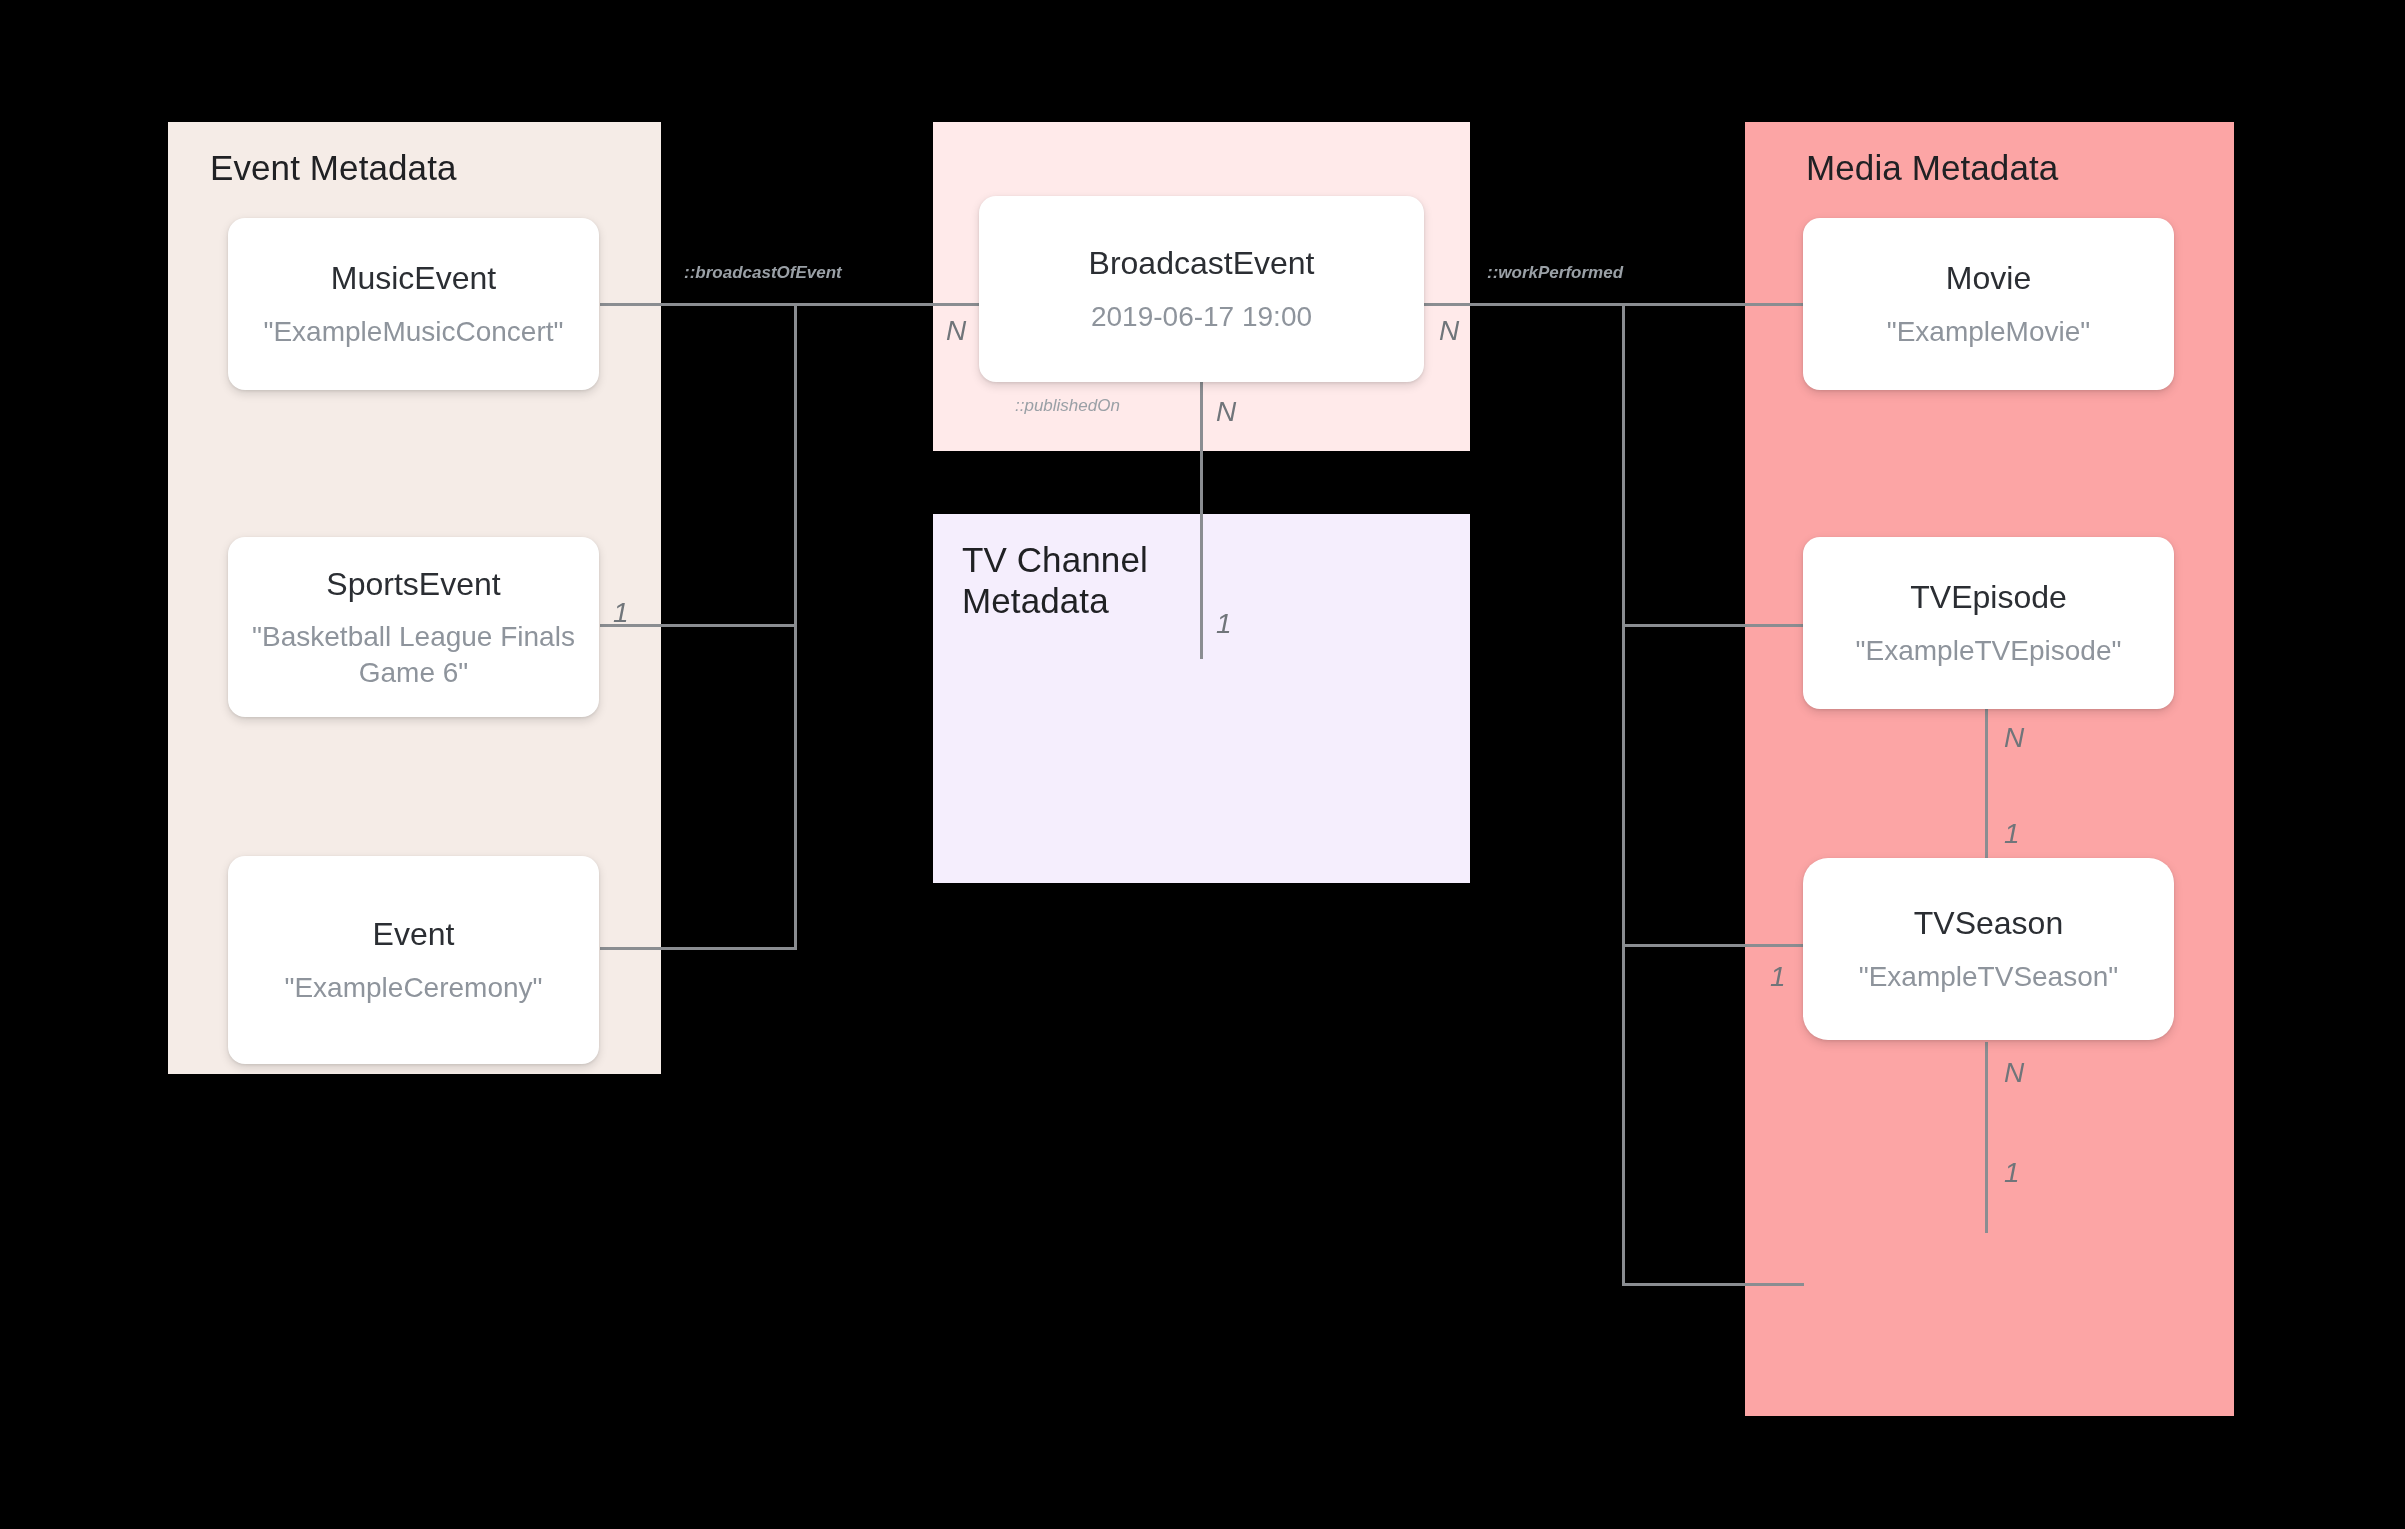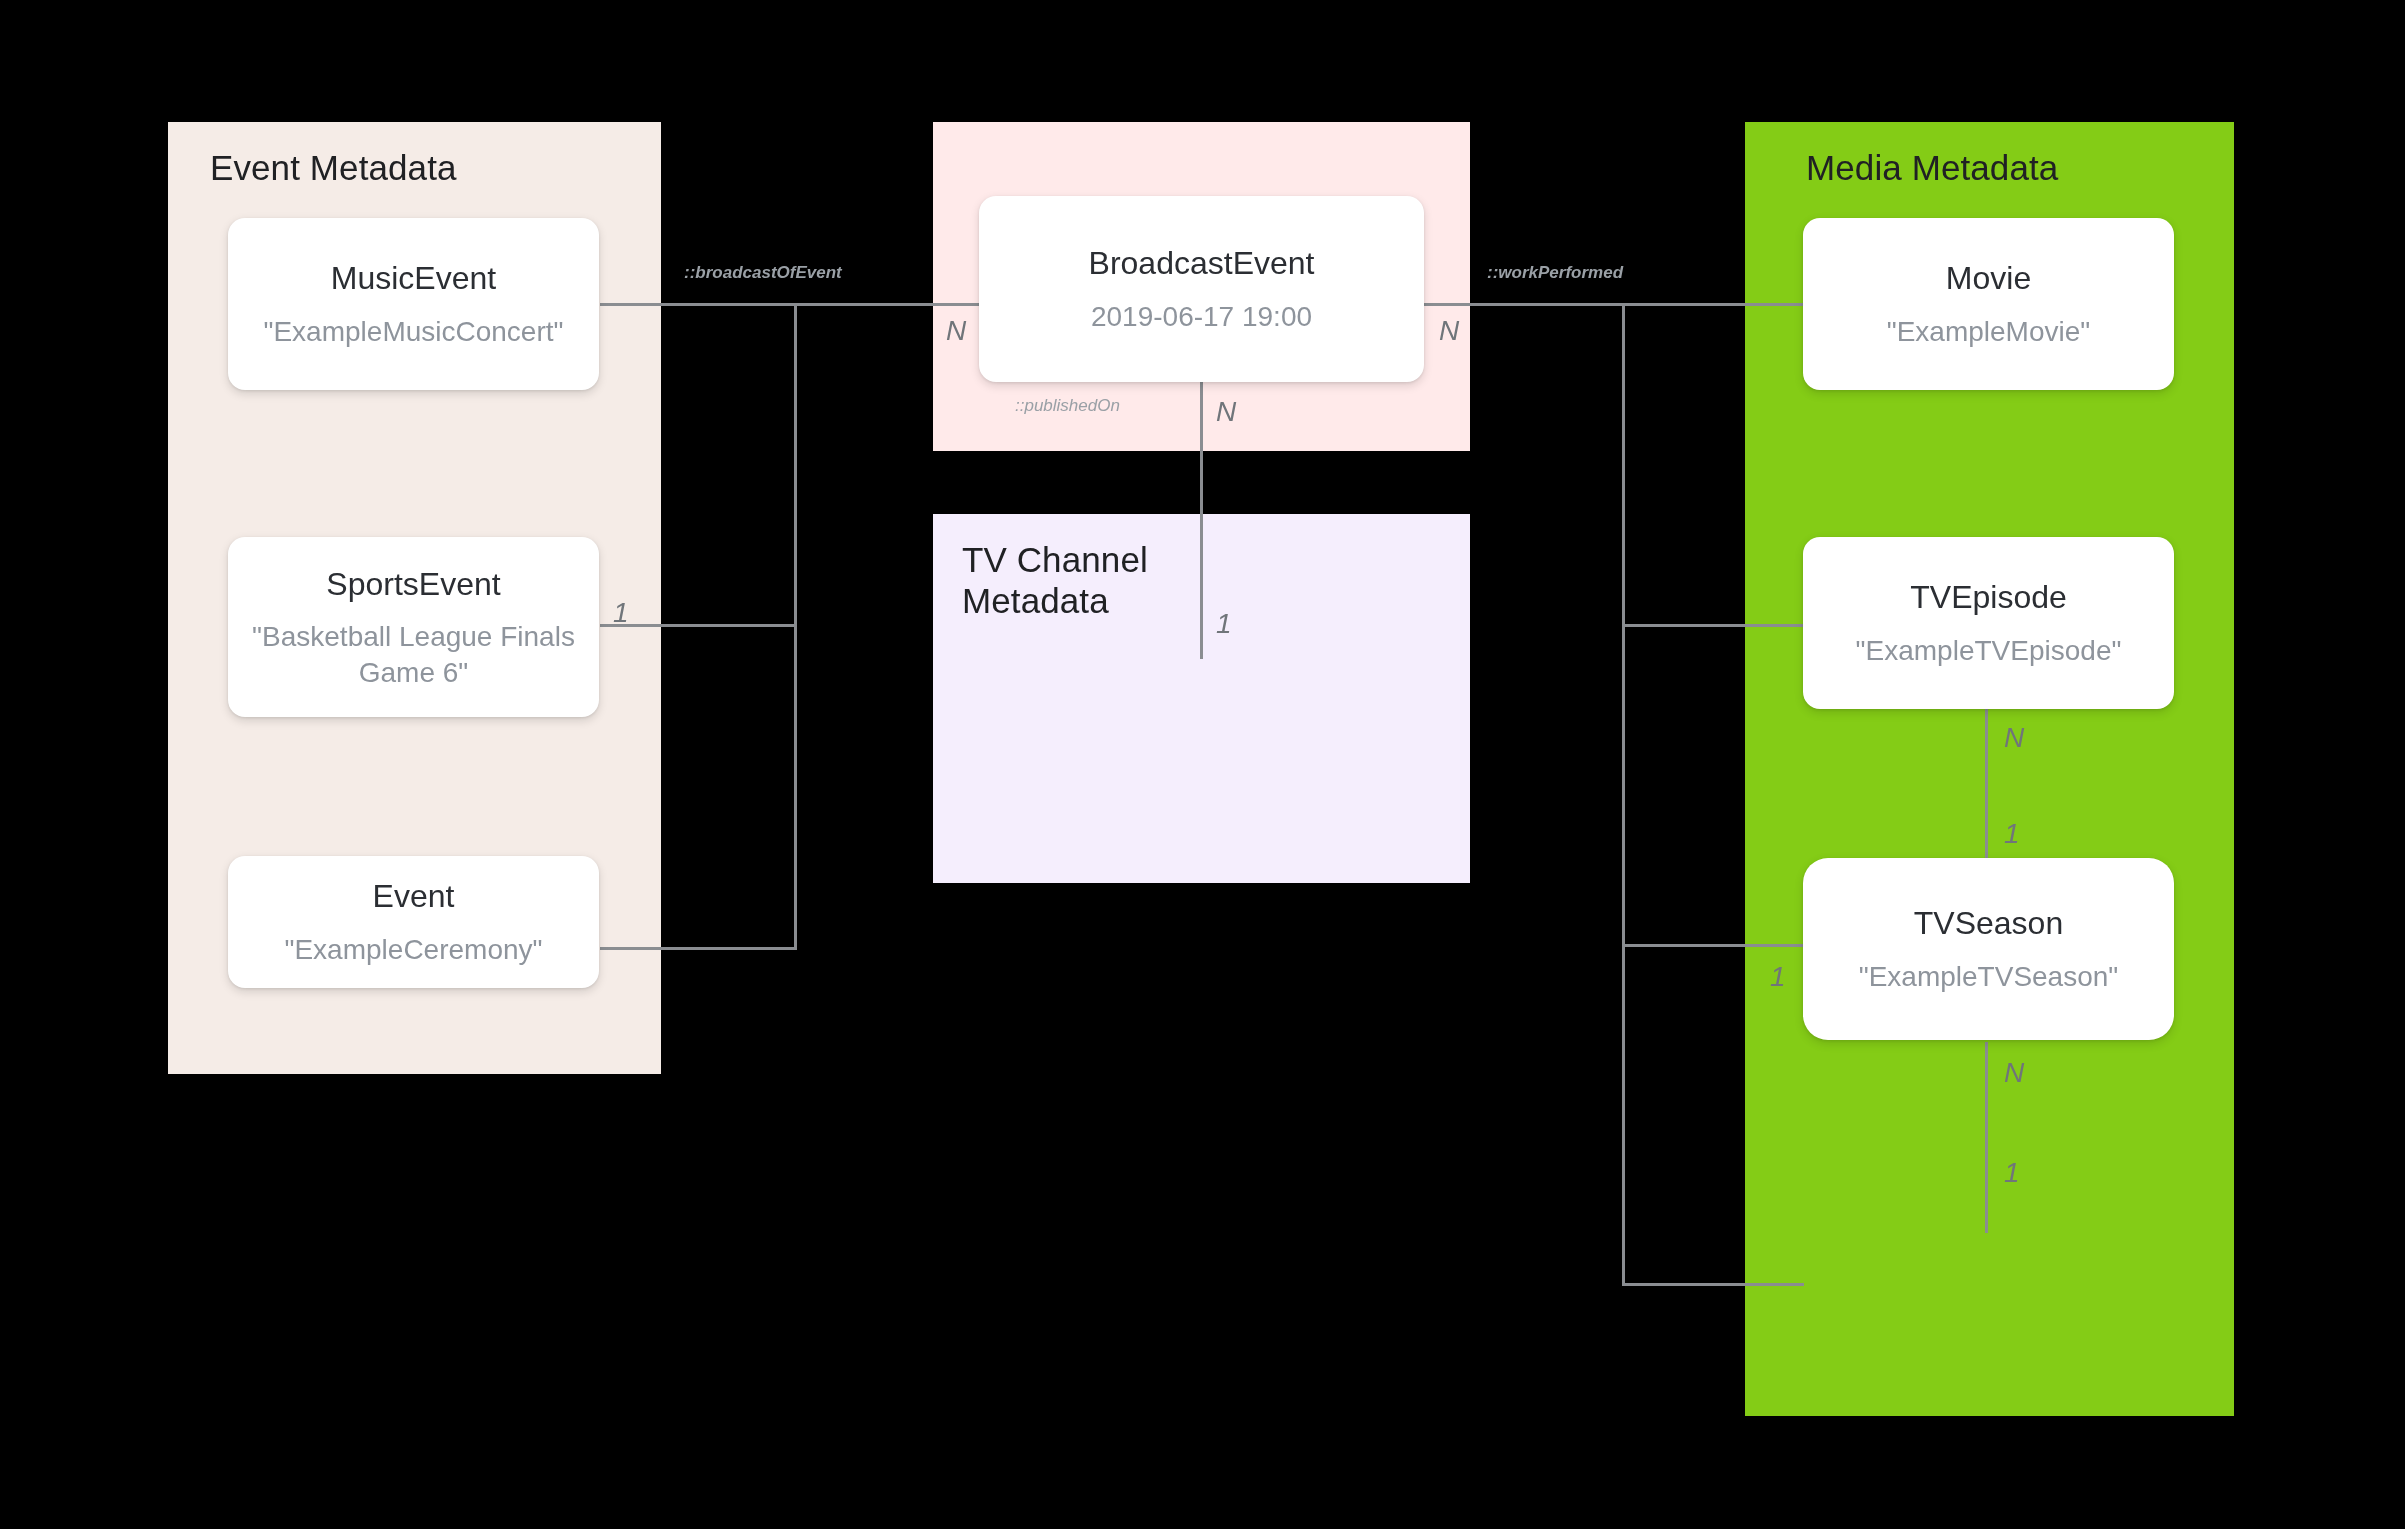--- a/index.html
+++ b/index.html
@@ -33,21 +33,21 @@
     font-weight: 400;
     color: #202124;
     letter-spacing: 0.1px;
     line-height: 1.18;
     white-space: pre-line;
   }
 
   #group-event      { left: 168px; top: 122px;  width: 493px;  height: 952px; background: #f5ece7; }
   #group-broadcast  { left: 933px; top: 122px;  width: 537px;  height: 329px; background: #ffeaea; }
   #group-tvchannel  { left: 933px; top: 514px;  width: 537px;  height: 369px; background: #f5eefd; }
-  #group-media      { left: 1745px; top: 122px; width: 489px;  height: 1294px; background: #84cc16; }
+  #group-media      { left: 1745px; top: 122px; width: 489px;  height: 1294px; background: #fca5a5; }
 
   
   .card {
     position: absolute;
     box-sizing: border-box;
     background: #ffffff;
     border-radius: 17px;
     box-shadow: 0 3.8px 9.6px rgba(0,0,0,0.13), 0 1px 2.9px rgba(0,0,0,0.09);
     display: flex;
     flex-direction: column;
@@ -150,21 +150,21 @@
   <div class="card" style="left:228px; top:218px; width:371px; height:172px;">
     <div class="card-title">MusicEvent</div>
     <div class="card-sub">"ExampleMusicConcert"</div>
   </div>
 
   <div class="card" style="left:228px; top:537px; width:371px; height:180px;align-items:center;">
     <div class="card-title">SportsEvent</div>
     <div class="card-sub">"Basketball League Finals Game 6"</div>
   </div>
 
-  <div class="card" style="left:228px; top:856px; width:371px; height:132px;">
+  <div class="card" style="left:228px; top:856px; width:371px; height:208px;">
     <div class="card-title">Event</div>
     <div class="card-sub">"ExampleCeremony"</div>
   </div>
 
   <div class="card" style="left:979px; top:196px; width:445px; height:186px;">
     <div class="card-title">BroadcastEvent</div>
     <div class="card-sub">2019-06-17 19:00</div>
   </div>
 
 

